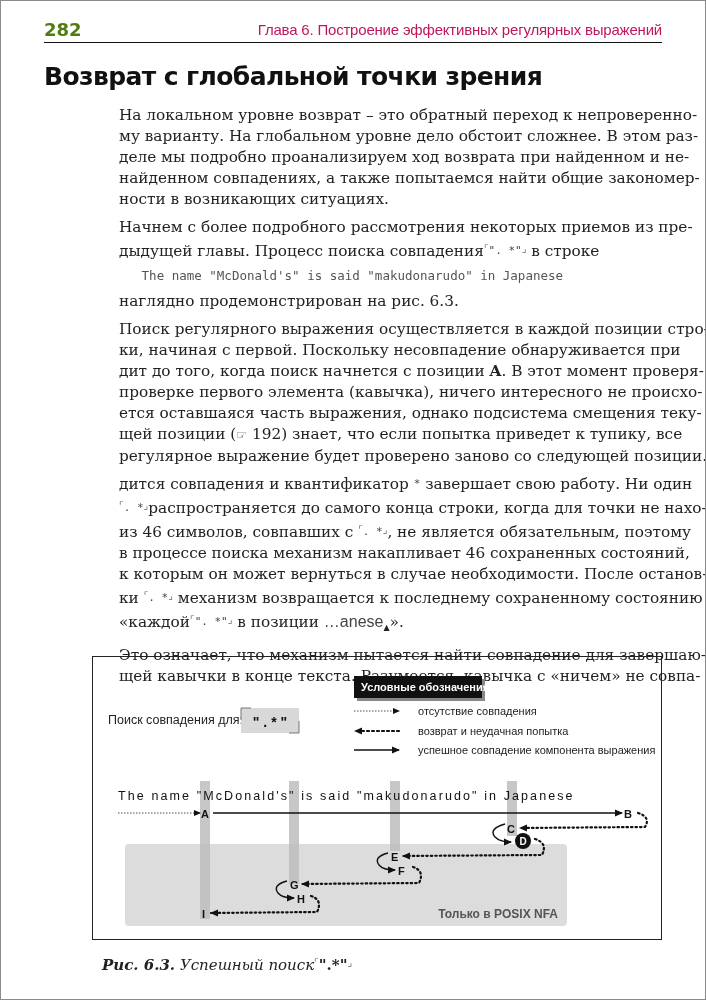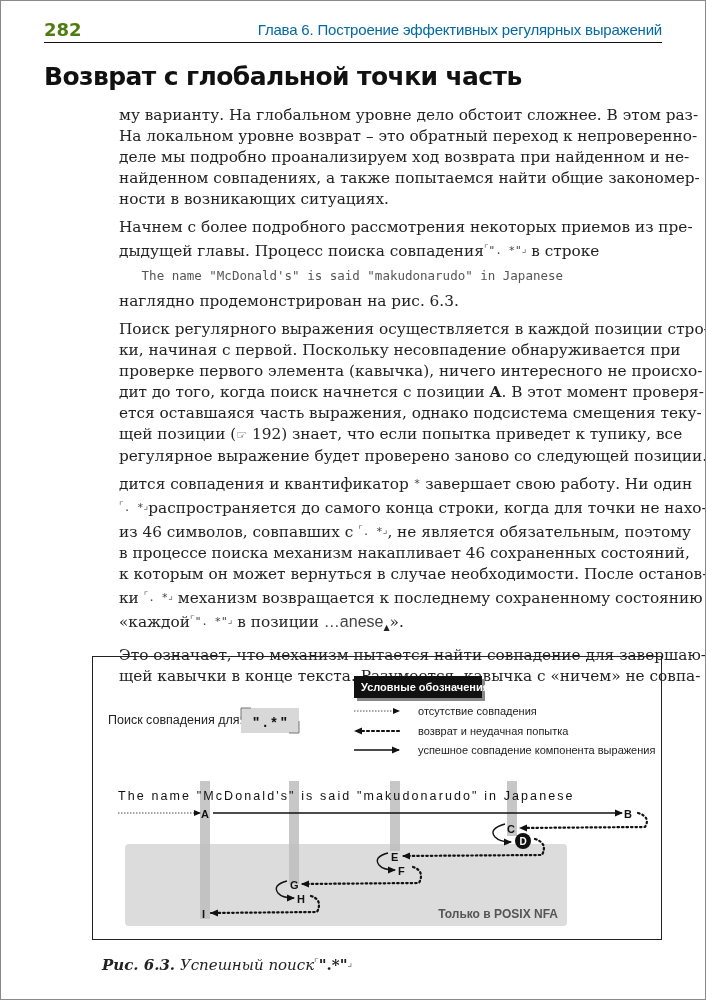--- a/index.html
+++ b/index.html
@@ -1,19 +1,19 @@
 <!DOCTYPE html>
 <html><head>
 <meta charset="utf-8">
 <style>
   html, body { margin:0; padding:0; background:#fff; }
   body { width:706px; height:1000px; position:relative; overflow:hidden;
          box-sizing:border-box; border:1px solid #8a8a8a; }
   .hdr-num { position:absolute; left:43px; top:18px; font:bold 18px "DejaVu Sans", sans-serif; color:#4d7c0f; }
-  .hdr-title { position:absolute; right:43px; top:20px; font:15px "Liberation Sans", sans-serif; color:#0369a1; letter-spacing:-0.2px; }
+  .hdr-title { position:absolute; right:43px; top:20px; font:15px "Liberation Sans", sans-serif; color:#be185d; letter-spacing:-0.2px; }
   .hdr-rule { position:absolute; left:43px; right:43px; top:41px; height:1px; background:#111; }
   h1 { position:absolute; left:43px; top:61px; margin:0; font:bold 25px "DejaVu Sans", sans-serif; color:#111; letter-spacing:-0.6px; }
   .body { position:absolute; left:118px; width:544px; top:104px; font:15.3px/21px "DejaVu Serif", serif; color:#222; }
   .body p { margin:0 0 7px 0; text-align:justify; }
   .body p .line { display:block; text-align-last:justify; white-space:nowrap; }
   .body p .line.last { text-align-last:left; }
   .code-example { font:12.5px "DejaVu Sans Mono", monospace; color:#555; margin:6px 0 8px 0; padding-left:0; white-space:pre; }
   .rx { font:11px "DejaVu Sans Mono", monospace; color:#444; vertical-align:2px; }
   .bracket { font-size:10px; color:#666; vertical-align:4px; }
   b.ser { font-weight:bold; }
@@ -22,43 +22,43 @@
   .caption b { font-style:italic;margin-left:10px; }
   svg text { font-family:"Liberation Sans", sans-serif; }
 </style>
 </head>
 <body>
 
 <div class="hdr-num">282</div>
 <div class="hdr-title">Глава 6. Построение эффективных регулярных выражений</div>
 <div class="hdr-rule"></div>
 
-<h1>Возврат с глобальной точки часть</h1>
+<h1>Возврат с глобальной точки зрения</h1>
 
 <div class="body">
   <p>
+    <span class="line">На локальном уровне возврат – это обратный переход к непроверенно-</span>
     <span class="line">му варианту. На глобальном уровне дело обстоит сложнее. В этом раз-</span>
-    <span class="line">На локальном уровне возврат – это обратный переход к непроверенно-</span>
     <span class="line">деле мы подробно проанализируем ход возврата при найденном и не-</span>
     <span class="line">найденном совпадениях, а также попытаемся найти общие закономер-</span>
     <span class="line last">ности в возникающих ситуациях.</span>
   </p>
   <p style="margin-bottom:0">
     <span class="line">Начнем с более подробного рассмотрения некоторых приемов из пре-</span>
     <span class="line last"><span>дыдущей главы. Процесс поиска совпадения</span><span class="bracket">⌜</span><span class="rx">". *"</span><span class="bracket">⌟</span> <span>в строке</span></span>
   </p>
   <div class="code-example">   <span>The name "McDonald's" is said "makudonarudo" in Japanese</span></div>
   <p>
     <span class="line last">наглядно продемонстрирован на рис. 6.3.</span>
   </p>
   <p>
     <span class="line">Поиск регулярного выражения осуществляется в каждой позиции стро-</span>
     <span class="line">ки, начиная с первой. Поскольку несовпадение обнаруживается при</span>
+    <span class="line"><span>дит до того, когда поиск начнется с позиции</span> <b class="ser">A</b><span>. В этот момент проверя-</span></span>
     <span class="line">проверке первого элемента (кавычка), ничего интересного не происхо-</span>
-    <span class="line"><span>дит до того, когда поиск начнется с позиции</span> <b class="ser">A</b><span>. В этот момент проверя-</span></span>
     <span class="line">ется оставшаяся часть выражения, однако подсистема смещения теку-</span>
     <span class="line"><span>щей позиции (</span><span style="font-size:12px">☞</span> <span>192</span><span>) знает, что если попытка приведет к тупику, все</span></span>
     <span class="line last">регулярное выражение будет проверено заново со следующей позиции.</span>
   </p>
   <p>
     <span class="line"><span>дится совпадения и квантификатор</span> <span class="rx">*</span> <span>завершает свою работу. Ни один</span></span>
     <span class="line"><span class="bracket">⌜</span><span class="rx">. *</span><span class="bracket">⌟</span><span>распространяется до самого конца строки, когда для точки не нахо-</span></span>
     <span class="line"><span>из 46 символов, совпавших с</span> <span class="bracket">⌜</span><span class="rx">. *</span><span class="bracket">⌟</span><span>, не является обязательным, поэтому</span></span>
     <span class="line">в процессе поиска механизм накапливает 46 сохраненных состояний,</span>
     <span class="line">к которым он может вернуться в случае необходимости. После останов-</span>

